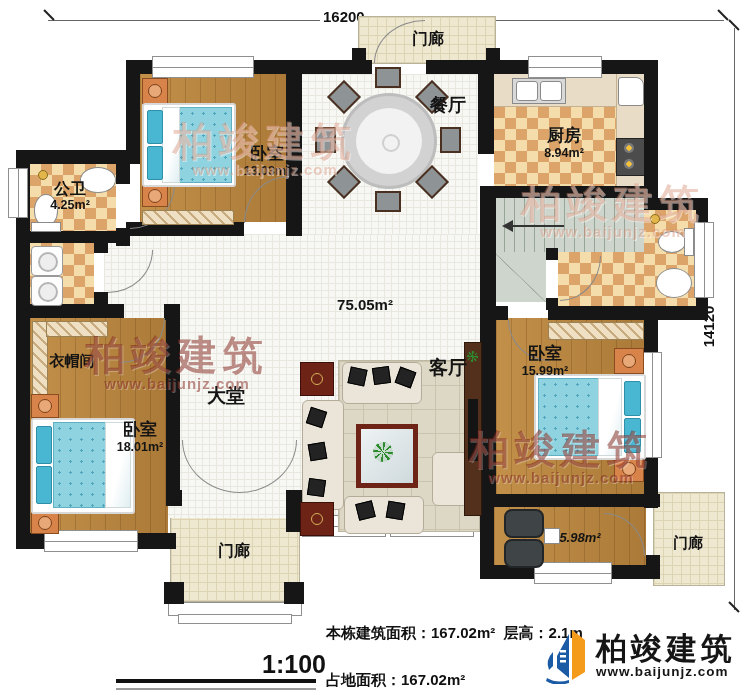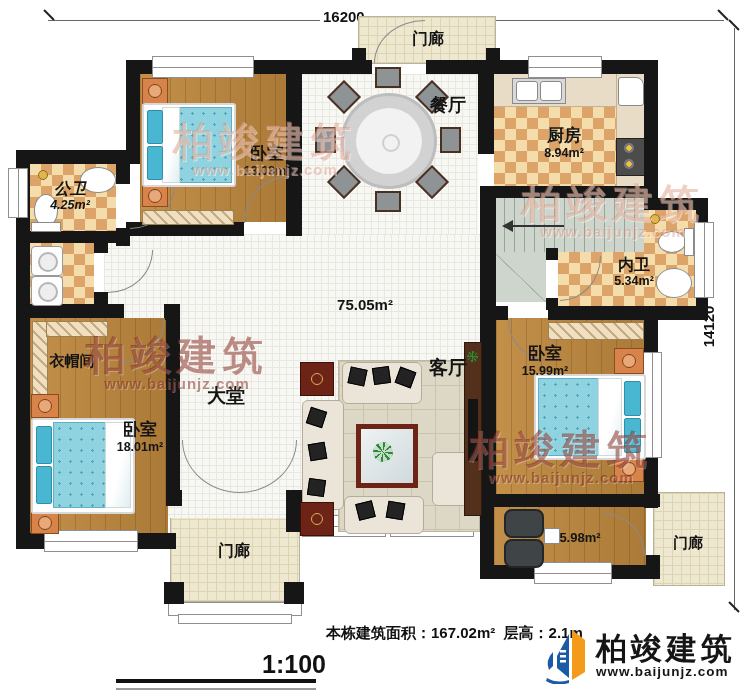--- a/index.html
+++ b/index.html
@@ -271,41 +271,37 @@
   <div class="lbl" style="left:384px;top:30px;width:88px;"><span class="nm">门廊</span></div>
   <div class="lbl" style="left:408px;top:95px;width:80px;"><span class="nm" style="font-size:18px;">餐厅</span></div>
   <div class="lbl" style="left:516px;top:126px;width:80px;margin-left:8px;">
     <div class="nm" style="font-size:17px;">厨房</div>
     <div class="ar">8.94m²</div>
   </div>
   <div class="lbl" style="left:212px;top:144px;width:110px;">
     <div class="nm" style="font-size:17px;">卧室</div>
     <div class="ar">13.03m²</div>
   </div>
-  <div class="lbl" style="left:28px;top:180px;width:84px;font-style:italic;">
+  <div class="lbl" style="left:28px;top:180px;width:84px;">
     <div class="nm">公卫</div>
     <div class="ar">4.25m²</div>
   </div>
   <div class="lbl" style="left:30px;top:352px;width:84px;"><span class="nm" style="font-size:15px;">衣帽间</span></div>
   <div class="lbl" style="left:320px;top:296px;width:90px;"><span class="ar" style="font-size:15px;">75.05m²</span></div>
   <div class="lbl" style="left:186px;top:385px;width:80px;"><span class="nm" style="font-size:19px;">大堂</span></div>
   <div class="lbl" style="left:408px;top:357px;width:80px;"><span class="nm" style="font-size:19px;">客厅</span></div>
-  <div class="lbl" style="left:592px;top:256px;width:84px;">
-    <div class="nm">内卫</div>
-    <div class="ar">5.34m²</div>
-  </div>
   <div class="lbl" style="left:500px;top:344px;width:90px;">
     <div class="nm" style="font-size:17px;">卧室</div>
     <div class="ar">15.99m²</div>
   </div>
   <div class="lbl" style="left:92px;top:420px;width:96px;">
     <div class="nm" style="font-size:17px;">卧室</div>
     <div class="ar">18.01m²</div>
   </div>
-  <div class="lbl" style="left:548px;top:528px;width:64px;"><span class="ar" style="font-size:13px;">5.98m²</span></div>
+  <div class="lbl" style="left:548px;top:528px;width:64px;font-style:italic;"><span class="ar" style="font-size:13px;">5.98m²</span></div>
   <div class="lbl" style="left:192px;top:542px;width:84px;"><span class="nm">门廊</span></div>
   <div class="lbl" style="left:650px;top:534px;width:76px;"><span class="nm" style="font-size:15px;">门廊</span></div>
 
   <div class="wm wm-light" style="left:140px;top:120px;">
     <div class="w1">柏竣建筑</div>
     <div class="w2">www.baijunjz.com</div>
   </div>
   <div class="wm wm-red" style="left:52px;top:334px;">
     <div class="w1">柏竣建筑</div>
     <div class="w2">www.baijunjz.com</div>
@@ -319,20 +315,21 @@
     <div class="w2">www.baijunjz.com</div>
   </div>
 
   <div class="abs ft-scale" style="left:262px;top:650px;">1:100</div>
   <div class="abs" style="left:116px;top:679px;width:200px;height:4px;background:#111;"></div>
   <div class="abs" style="left:116px;top:688px;width:200px;height:2px;background:#9a9a9a;"></div>
 
   <div class="abs ft-stat" style="left:326px;top:624px;">
     <span>本栋建筑面积：167.02m²</span>&nbsp;&nbsp;<span>层高：2.1m</span>
   </div>
+  <div class="abs ft-stat" style="left:326px;top:671px;">占地面积：167.02m²</div>
 
   <div class="abs" style="left:543px;top:622px;width:48px;height:62px;">
     <svg width="48" height="62" viewBox="0 0 48 62">
       <path d="M6 48 Q2 38 10 30 L10 44 Z" fill="#1b5aa5"></path>
       <path d="M14 34 L26 12 L26 56 L14 46 Z" fill="#1b5aa5"></path>
       <path d="M29 8 L42 18 L42 50 L29 58 Z" fill="#f59b1c"></path>
       <rect x="17" y="28" width="6" height="2.5" fill="#fff"></rect>
       <rect x="17" y="33" width="6" height="2.5" fill="#fff"></rect>
       <rect x="17" y="38" width="6" height="2.5" fill="#fff"></rect>
       <path d="M4 56 Q14 62 26 58 L26 61 Q12 65 3 59 Z" fill="#1b5aa5"></path>

